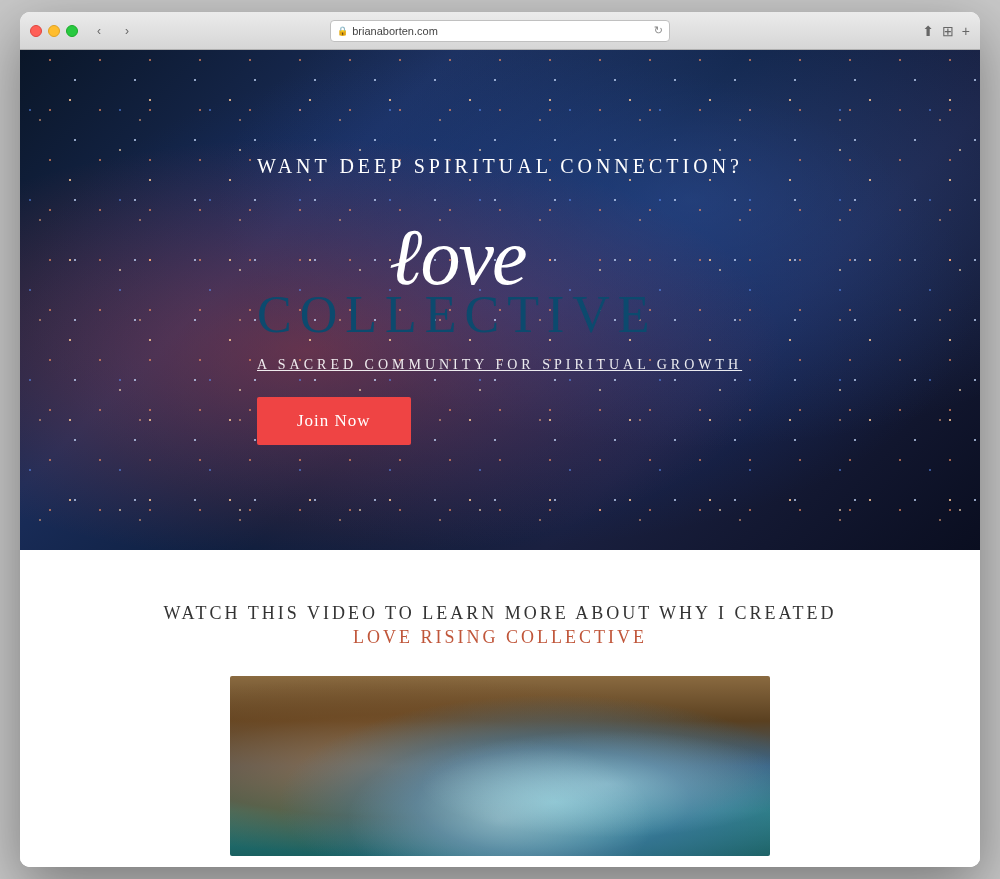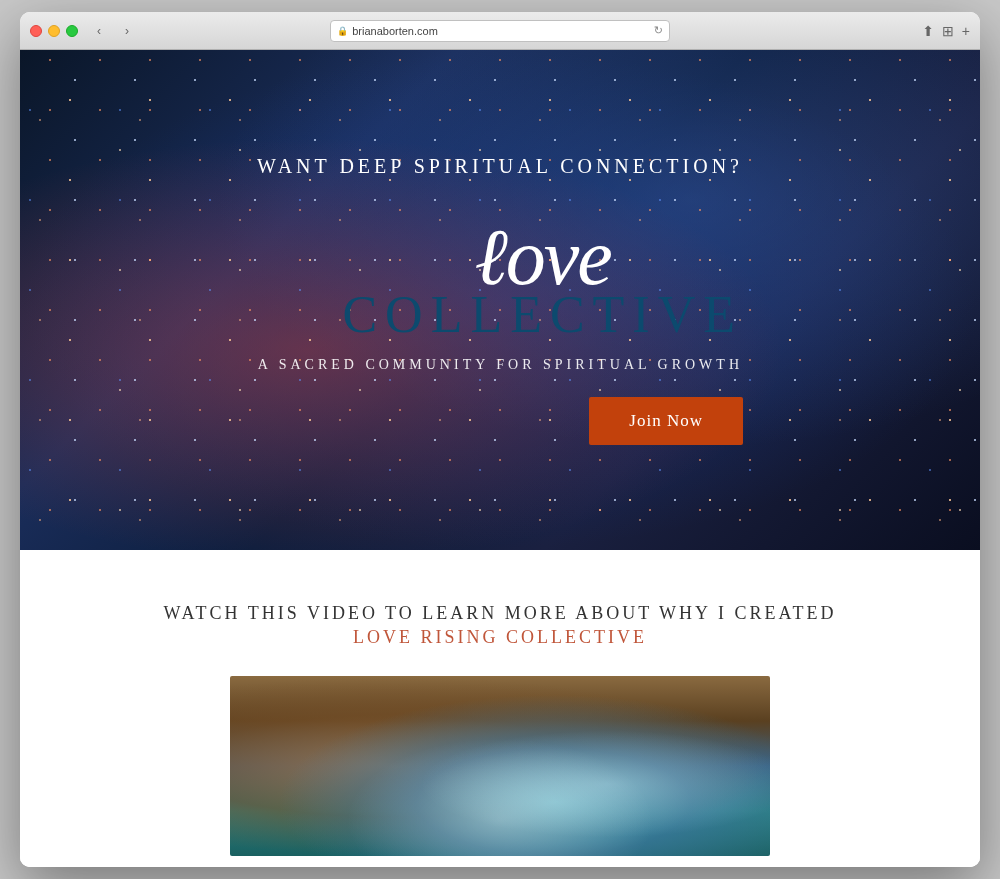--- a/index.html
+++ b/index.html
@@ -149,21 +149,21 @@
         radial-gradient(circle, rgba(100,150,255,0.5) 1px, transparent 1px);
       background-size: 50px 50px, 90px 90px;
       background-position: 5px 35px, 55px 15px;
     }
 
     .hero-content {
       position: relative;
       z-index: 2;
       display: flex;
       flex-direction: column;
-      align-items: flex-end;
+      align-items: flex-start;
       gap: 16px;
     }
 
     .hero-tagline {
       font-family: 'Georgia', serif;
       font-size: 20px;
       letter-spacing: 4px;
       color: #fff;
       text-transform: uppercase;
       font-weight: 400;
@@ -212,24 +212,25 @@
       margin-top: -4px;
     }
 
     .hero-subtitle {
       font-family: 'Georgia', serif;
       font-size: 14px;
       letter-spacing: 4px;
       color: rgba(255,255,255,0.9);
       text-transform: uppercase;
       font-weight: 400;
+      text-decoration: underline;
     }
 
     .join-btn {
-      background: #c2410c;
+      background: #ef4444;
       color: #fff;
       border: none;
       padding: 14px 40px;
       font-size: 17px;
       font-family: 'Georgia', serif;
       letter-spacing: 1px;
       cursor: pointer;
       border-radius: 2px;
       margin-top: 8px;
       transition: background 0.2s;

